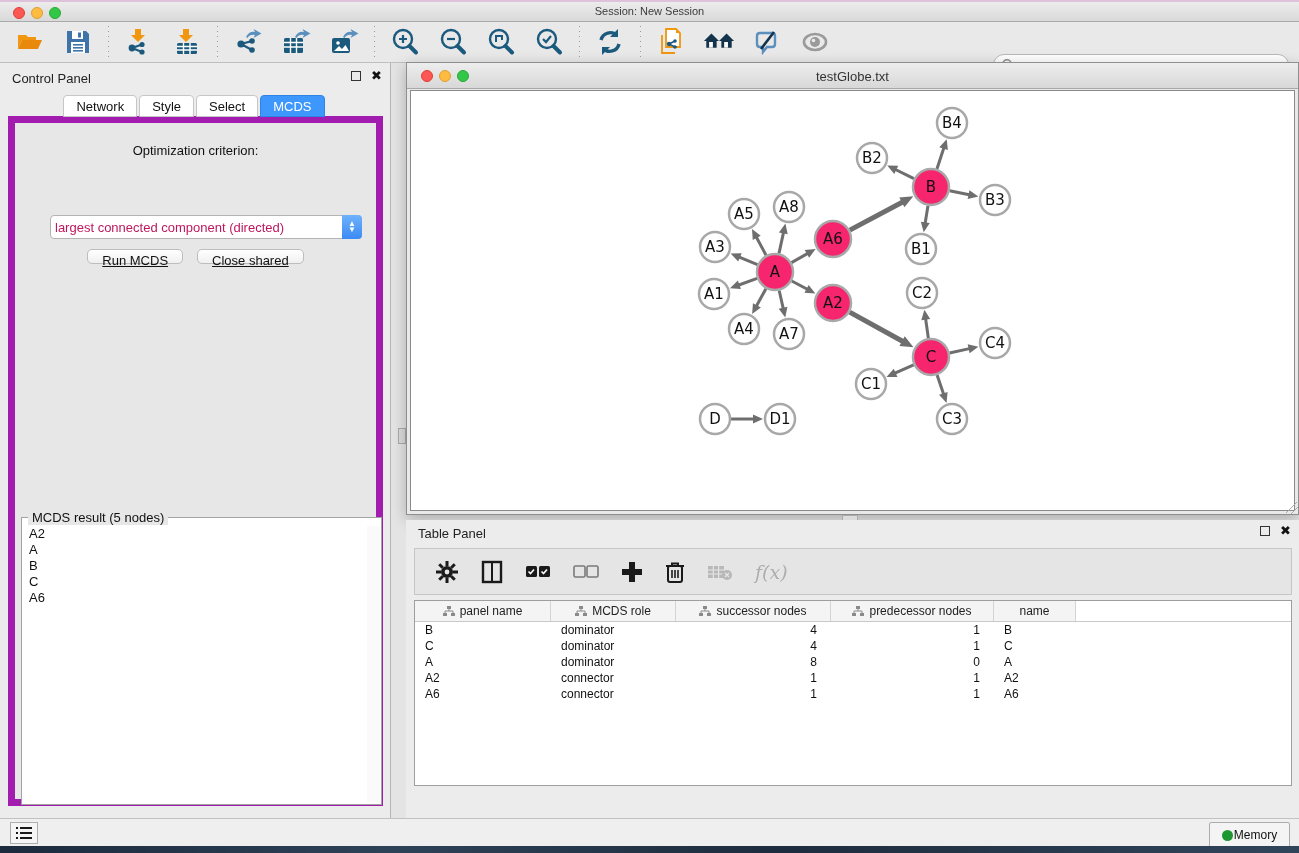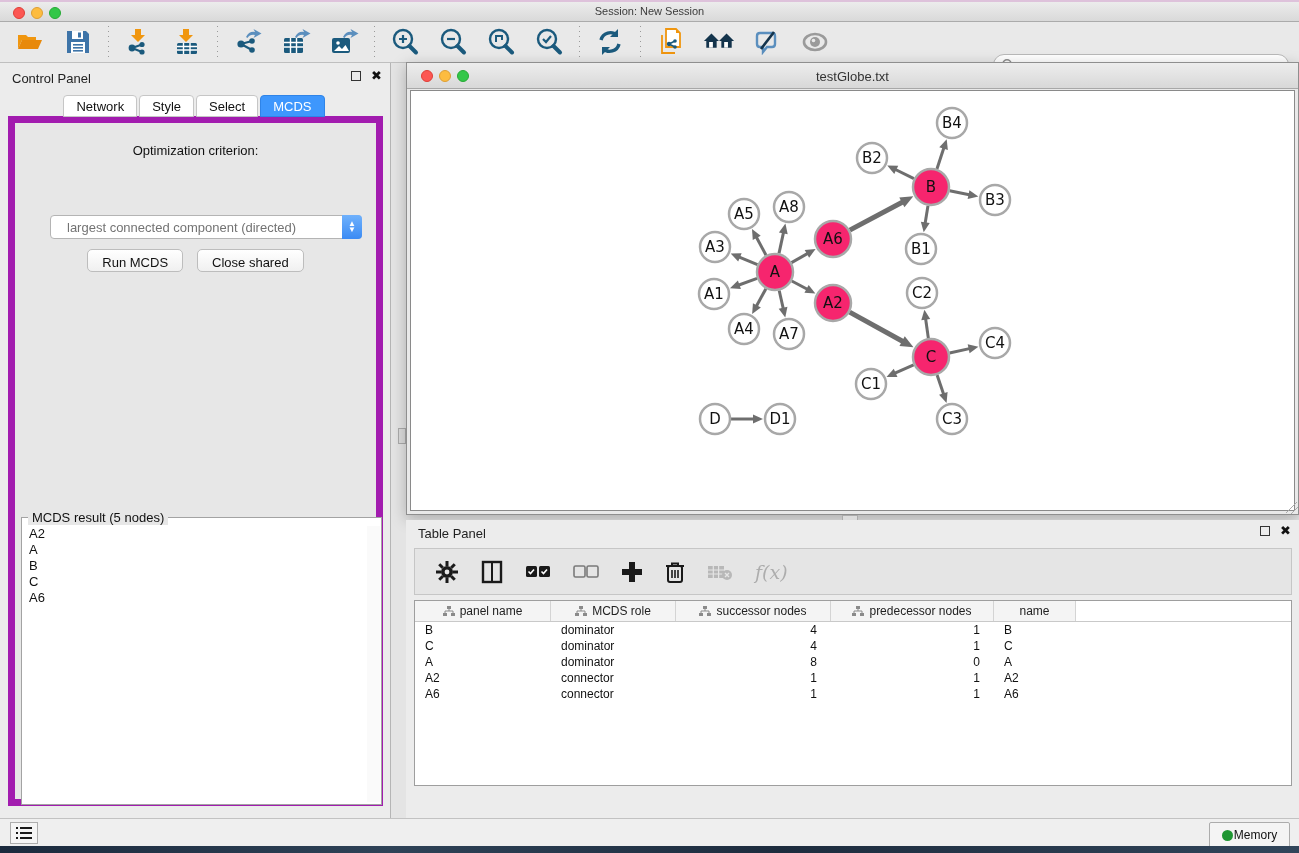--- a/index.html
+++ b/index.html
@@ -42,29 +42,29 @@
   .cp-tabs { position:absolute; top:32px; left:0; width:100%; display:flex; justify-content:center; gap:0; z-index:2; }
   .cp-tab { height:22px; padding:3px 12px 0; font-size:13px; background:#fff;
     border:1px solid #C6C6C6; border-radius:4px 4px 0 0; margin-right:2px; color:#111; cursor:pointer; }
   .cp-tab.active { background:#3E97FD; color:#fff; border-color:#2F84E8; }
   .cp-body { position:absolute; left:8px; top:53px; width:375px; height:690px;
     background:#E7E7E7; border:7px solid #a21caf; }
   .opt-label { text-align:center; margin-top:20px; font-size:13px; color:#111; }
   .dropdown { position:absolute; left:35px; top:92px; width:312px; height:24px;
     background:#fff; border:1px solid #B4B4B4; border-radius:4px;
     display:flex; align-items:center; cursor:pointer; }
-  .dropdown-text { flex:1; font-size:13px; padding-left:16px; color:#737373;
+  .dropdown-text { flex:1; font-size:13px; padding-left:4px; color:#be185d;
     white-space:nowrap; overflow:hidden; }
   .dropdown-stepper { width:20px; height:24px; margin:-1px -1px -1px 0;
     background:linear-gradient(#6FB1FC,#3B8BF4); border-radius:0 4px 4px 0;
     display:flex; flex-direction:column; align-items:center; justify-content:center; color:#fff; }
   .chev { font-size:8px; line-height:6px; }
   .btn-row { position:absolute; top:126px; width:100%; display:flex; justify-content:center; gap:14px; }
-  .mac-btn { height:23px; padding:3px 14px 0; font-size:13px; color:#111;
-    background:linear-gradient(#FFFFFF,#F0F0F0); border:1px solid #BDBDBD; border-radius:5px; cursor:pointer; }
+  .mac-btn { height:15px; padding:3px 14px 0; font-size:13px; color:#111;
+    background:linear-gradient(#FFFFFF,#F0F0F0); border:1px solid #BDBDBD; border-radius:5px; cursor:pointer;text-decoration:underline; }
   .result-box { position:absolute; left:6px; top:394px; width:361px; height:288px;
     background:#fff; border:1px solid #A3A3A3; }
   .result-legend { position:absolute; left:6px; top:-8px; background:#E7E7E7;
     padding:0 4px; font-size:13px; color:#111; }
   .result-list { position:absolute; left:1px; top:8px; width:345px; height:276px;
     overflow:hidden; border-right:1px solid #D8D8D8; }
   .result-item { font-size:13px; color:#111; padding:0 6px; height:16px; line-height:16px; }
   .result-scrollbar { position:absolute; right:1px; top:8px; width:13px; height:276px; background:#FAFAFA; }
 
   

